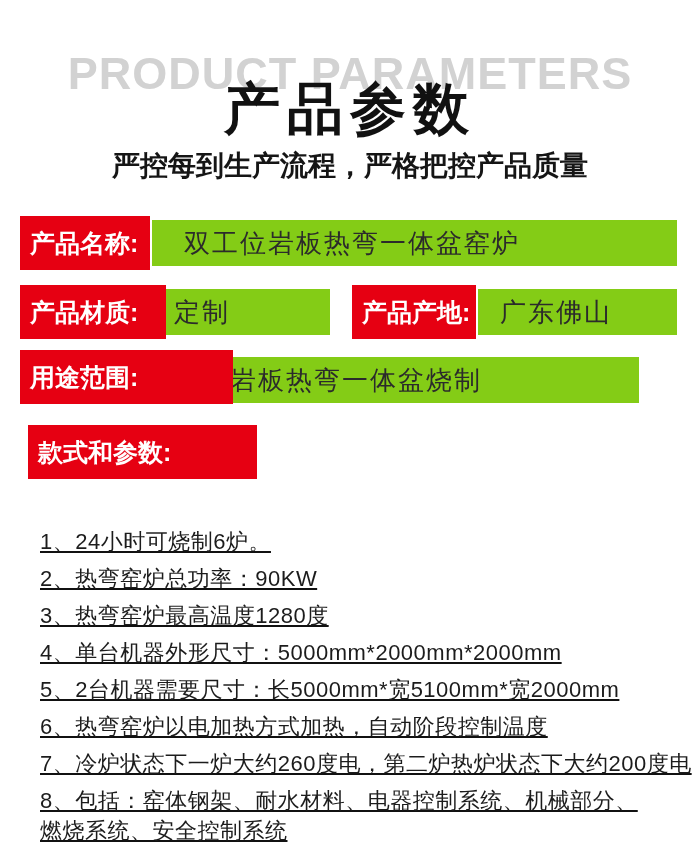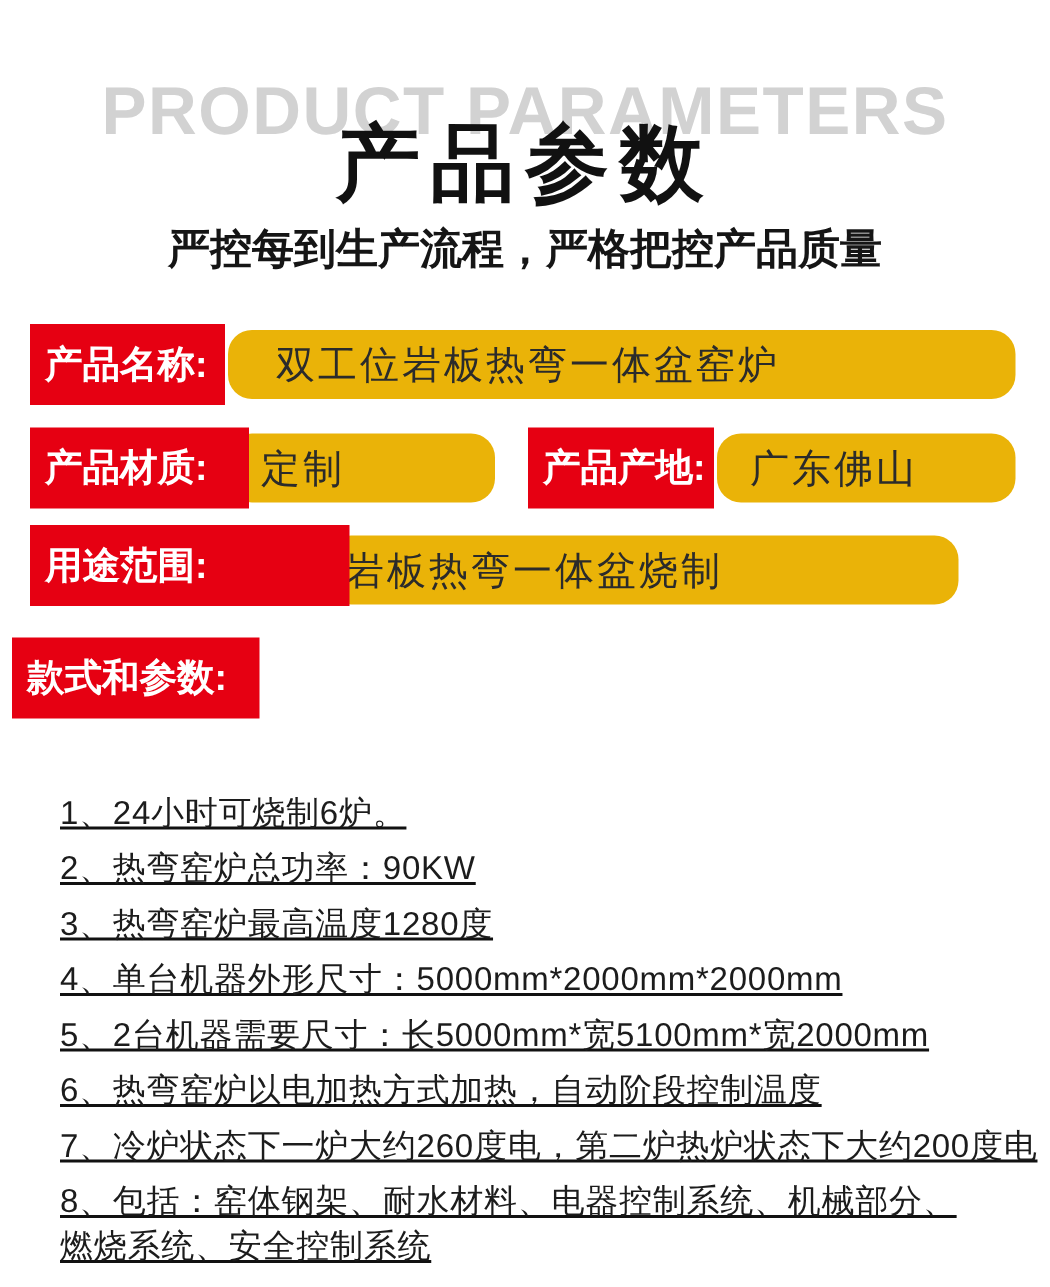--- a/index.html
+++ b/index.html
@@ -55,46 +55,45 @@
     font-size: 25px;
     font-weight: bold;
     padding-left: 10px;
     box-sizing: border-box;
     z-index: 2;
   }
   .spec-value {
     position: absolute;
     height: 46px;
     line-height: 46px;
-    background: #eab308;
+    background: #84cc16;
     color: #2b2b2b;
     font-size: 26px;
     letter-spacing: 2px;
     box-sizing: border-box;
     z-index: 1;
     white-space: nowrap;
     overflow: hidden;
-    border-radius: 16px;
   }
   .pad-lg { padding-left: 32px; }
   .pad-sm { padding-left: 22px; }
 
   
   .r1-label { top: 216px; left: 20px; width: 130px; }
   .r1-value { top: 220px; left: 152px; width: 525px; }
   
   .r2-label-left  { top: 285px; left: 20px;  width: 146px; }
   .r2-value-left  { top: 289px; left: 152px; width: 178px; }
   .r2-label-right { top: 285px; left: 352px; width: 124px; }
   .r2-value-right { top: 289px; left: 478px; width: 199px; }
   
   .r3-label { top: 350px; left: 20px;  width: 213px; }
   .r3-value { top: 357px; left: 218px; width: 421px; padding-left: 12px; }
   
-  .r4-label { top: 425px; left: 8px; width: 165px; }
+  .r4-label { top: 425px; left: 28px; width: 229px; }
 
   
   .param-list {
     position: absolute;
     top: 523px;
     left: 36px;
     width: 652px;
     margin: 4px;
     padding: 0;
     list-style: none;

